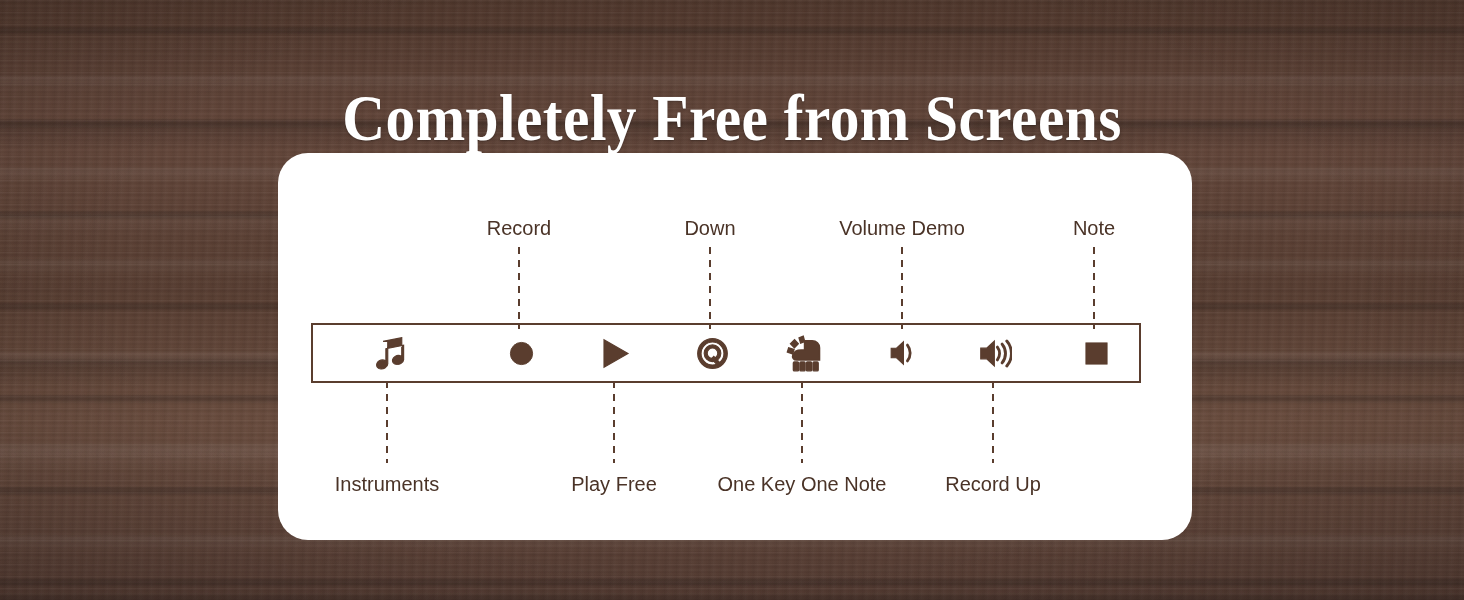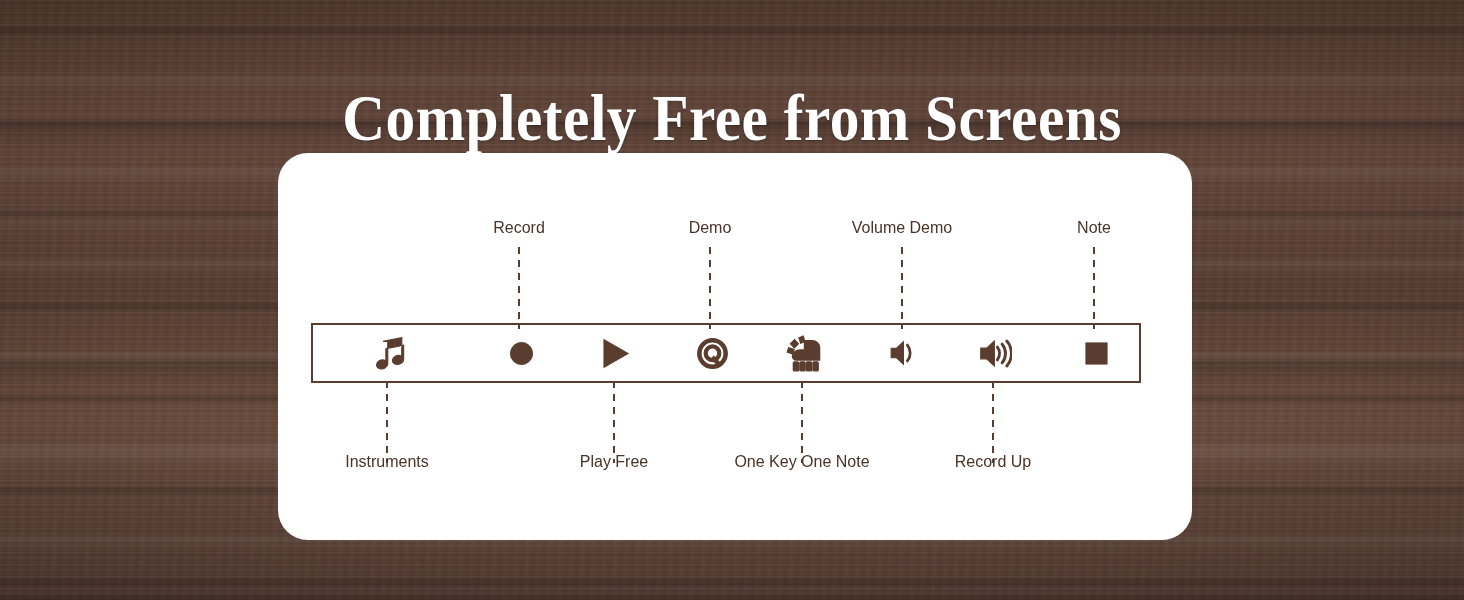--- a/index.html
+++ b/index.html
@@ -143,27 +143,27 @@
     justify-content: center;
   }
   #icon-strip .icon-slot svg { display: block; }
 
   
   .lbl {
     position: absolute;
     white-space: nowrap;
     color: #4a3327;
     font-family: "Liberation Sans", sans-serif;
-    font-size: 16px;
+    font-size: 20px;
     line-height: 24px;
     font-weight: 400;
     transform: translateX(-50%);
   }
   .lbl.top   { top: 63px; }
-  .lbl.bottom{ top: 297px; }
+  .lbl.bottom{ top: 319px; }
 
   
   .leader {
     position: absolute;
     width: 2px;
     margin-left: -1px;
     background-image: linear-gradient(
       to bottom,
       #5a3d2e 0px,
       #5a3d2e 7px,
@@ -196,21 +196,21 @@
           <div class="leader top" style="left: 432px;"></div>
           <div class="leader bottom" style="left: 524px;"></div>
           <div class="leader top" style="left: 624px;"></div>
           <div class="leader bottom" style="left: 715px;"></div>
           <div class="leader top" style="left: 816px;"></div>
         </div>
       <div id="labels-layer">
           <div class="lbl bottom" style="left: 109px;">Instruments</div>
           <div class="lbl top" style="left: 241px;">Record</div>
           <div class="lbl bottom" style="left: 336px;">Play Free</div>
-          <div class="lbl top" style="left: 432px;">Demo</div>
+          <div class="lbl top" style="left: 432px;">Down</div>
           <div class="lbl bottom" style="left: 524px;">One Key One Note</div>
           <div class="lbl top" style="left: 624px;">Volume Demo</div>
           <div class="lbl bottom" style="left: 715px;">Record Up</div>
           <div class="lbl top" style="left: 816px;">Note</div>
         </div>
 
       <div id="icon-strip">
 
       <div class="icon-slot" title="Instruments" style="left: 76px;">
             <svg width="35" height="33" viewBox="0 0 30 28" fill="#5a3d2e" stroke="#5a3d2e">

